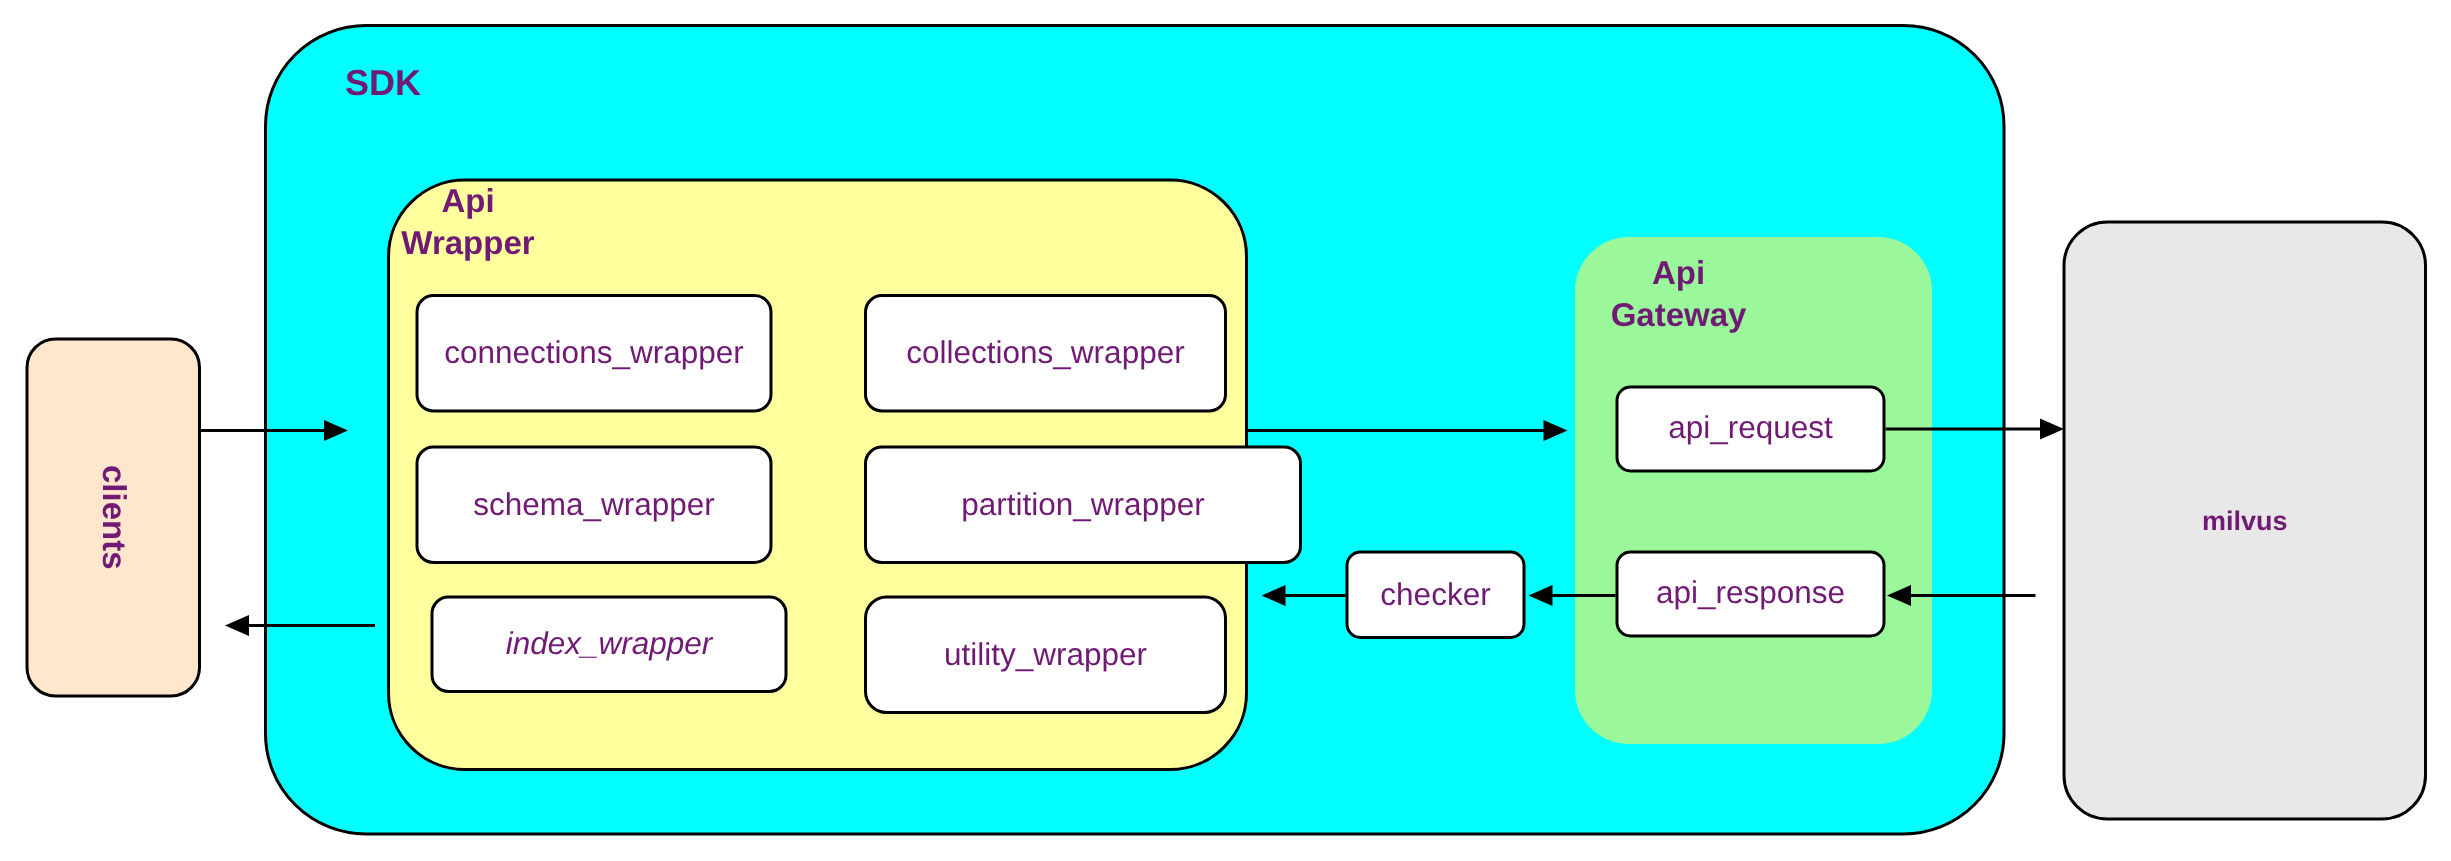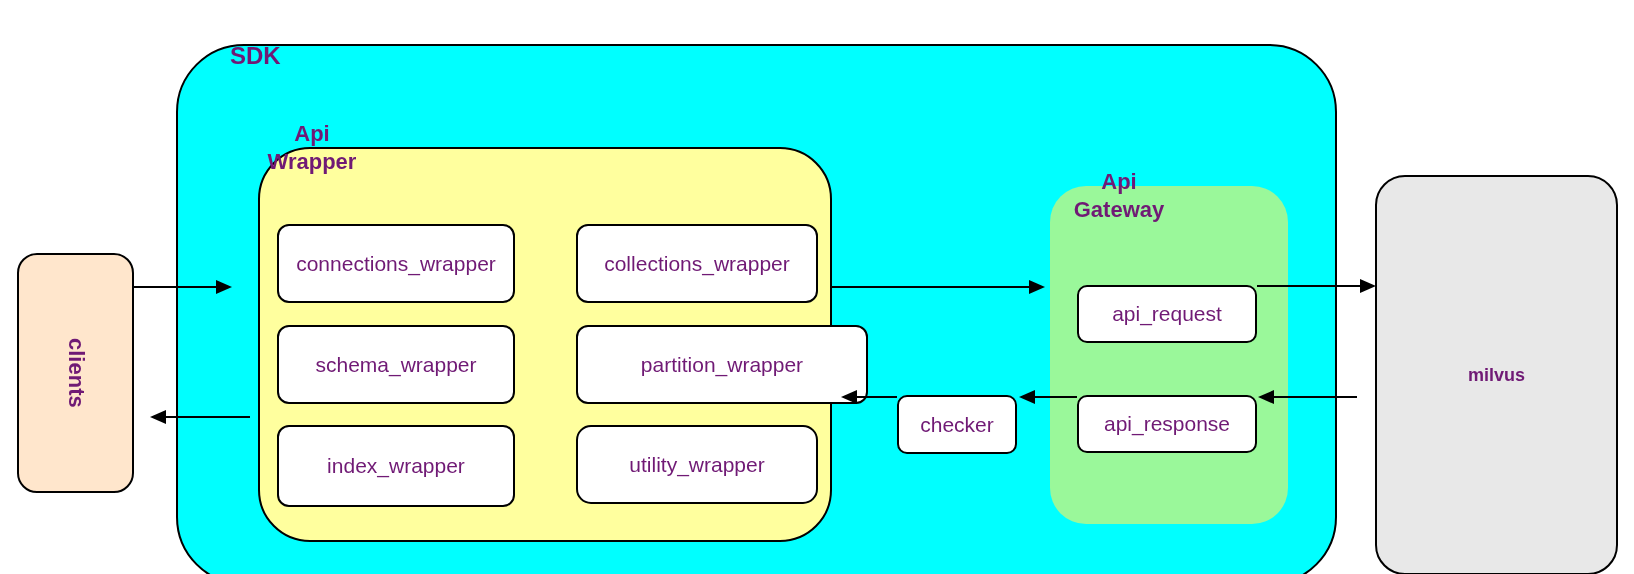--- a/index.html
+++ b/index.html
@@ -9,21 +9,20 @@
     height: 574px;
     background: #ffffff;
     font-family: "Liberation Sans", sans-serif;
     color: #701a75;
     overflow: hidden;
   }
   .shape {
     position: absolute;
     box-sizing: border-box;
     border: 2px solid #000;
-    margin-top: 28px;
   }
   .center {
     display: flex;
     align-items: center;
     justify-content: center;
   }
   
   .sdk-box {
     left: 176px; top: 16px; width: 1161px; height: 541px;
     background: #00FFFF; border-radius: 68px;
@@ -53,21 +52,21 @@
   }
   
   .node {
     background: #ffffff; border-radius: 12px;
     font-size: 21px; text-align: center;
   }
   .mod-0 { left: 277px; top: 196px; width: 238px; height: 79px; }
   .mod-1 { left: 576px; top: 196px; width: 242px; height: 79px; justify-content: center; }
   .mod-2 { left: 277px; top: 297px; width: 238px; height: 79px; }
   .mod-3 { left: 576px; top: 297px; width: 292px; height: 79px; }
-  .mod-4 { left: 277px; top: 397px; width: 238px; height: 82px; }
+  .mod-4 { left: 287px; top: 397px; width: 238px; height: 65px; font-style: italic; }
   .mod-5 { left: 576px; top: 397px; width: 242px; height: 79px; border-radius: 15px; }
   .api-request-box  { left: 1077px; top: 257px; width: 180px; height: 58px; border-radius: 10px; }
   .api-response-box { left: 1077px; top: 367px; width: 180px; height: 58px; border-radius: 10px; }
   .checker-box      { left: 897px;  top: 367px; width: 120px; height: 59px; border-radius: 10px; }
   .clients-box {
     left: 17px; top: 225px; width: 117px; height: 240px;
     background: #FFE6CC; border-radius: 20px;
   }
   .clients-label {
     writing-mode: vertical-rl;

